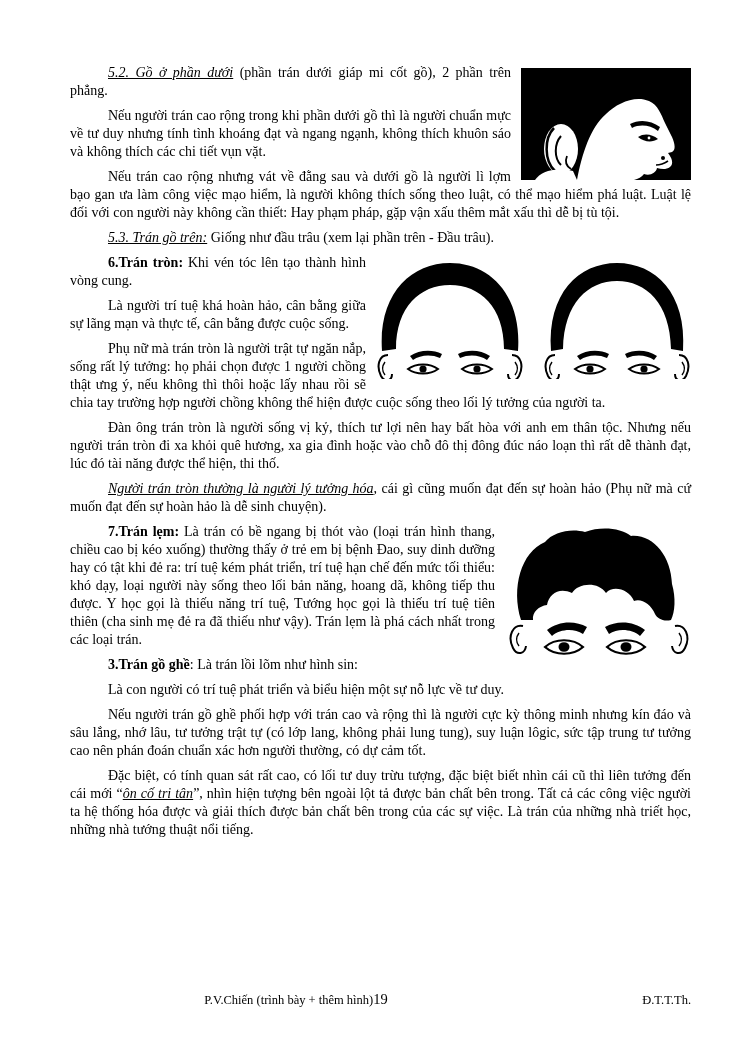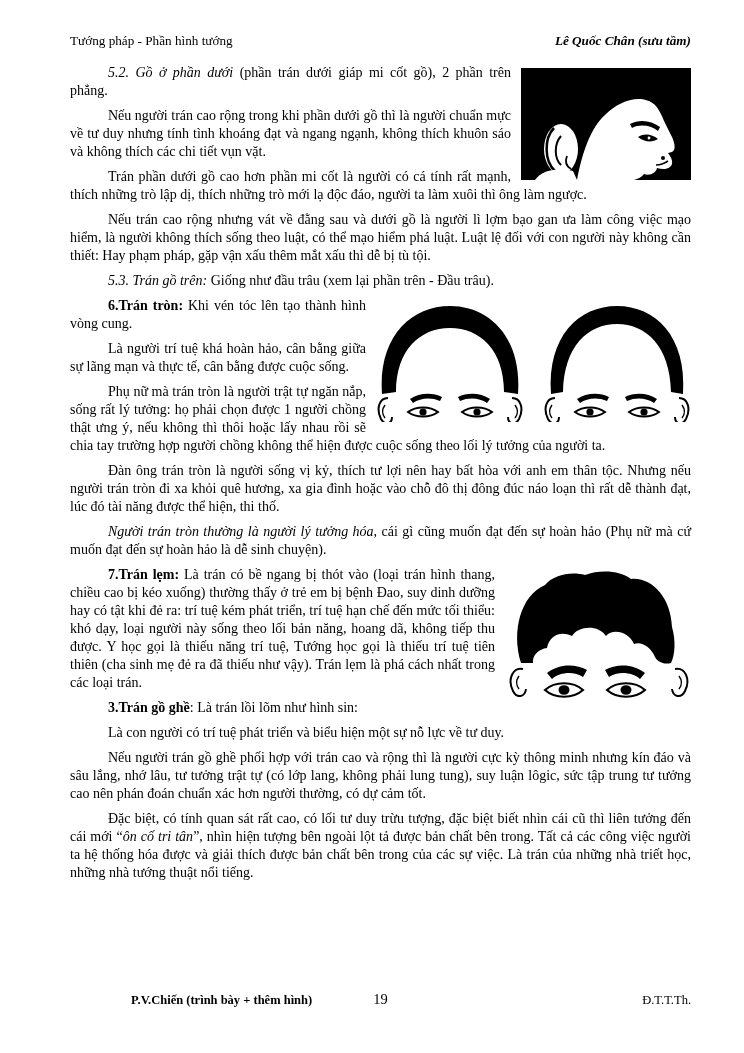--- a/index.html
+++ b/index.html
@@ -20,45 +20,41 @@
     font-size: 13.2px; line-height: 16px;
   }
   .header .h-right { font-weight: 700; font-style: italic; }
   .body-text {
     position: absolute;
     top: 64px; left: 70px; width: 621px;
     font-size: 14px; line-height: 18px;
     text-align: justify;
   }
   .body-text p { margin: 0 0 7px 0; text-indent: 38px; }
-  .it { font-style: italic; }
+  .it { font-style: italic; text-decoration: underline; }
   .bd { font-weight: 700; }
   .fig { display: block; }
   .fig1 { float: right; width: 170px; height: 112px; margin: 4px 0 5px 10px; }
   .fig2 { float: right; width: 315px; height: 120px; margin: 5px 0 8px 10px; clear: right; }
   .fig3 { float: right; width: 184px; height: 130px; margin: 3px 0 6px 12px; clear: right; }
   .footer {
     position: absolute;
     top: 991px; left: 70px; width: 621px;
     display: flex; align-items: baseline;
     font-size: 12.5px;
   }
-  .footer .f-left  { flex: 1; text-align: center; font-weight: bold; }
+  .footer .f-left  { flex: 1; text-align: right; }
   .footer .f-center{ flex: 0 0 auto; font-size: 14.5px; }
   .footer .f-right { flex: 1; text-align: right; }
 </style>
 </head>
 <body>
 
 <div class="page">
 
-  <div class="header">
-    <span class="h-left">Tướng pháp - Phần hình tướng</span>
-    <span class="h-right">Lê Quốc Chân (sưu tầm)</span>
-  </div>
 
   <div class="body-text">
 
     <svg class="fig fig1" viewBox="0 0 170 112" aria-hidden="true">
       <rect x="0" y="0" width="170" height="112" fill="#000"></rect>
       <path fill="#fff" d="M56,112 C61,86 69,60 85,46 C96,35 114,27 128,33 C137,37 140,46 144,55 L151,69 C154,76 155,82 151,84 L147,85 C151,90 153,96 149,99 C145,102 140,101 136,100 C135,105 129,108 123,106 C121,109 117,111 113,112 Z"></path>
       <path fill="#000" d="M109,56 C118,51 130,52 139,59 L137,63 C129,57 119,56 111,60 Z"></path>
       <path fill="#000" d="M117,69 C123,65 131,66 137,71 C131,75 123,74 117,69 Z"></path>
       <circle cx="128" cy="70" r="1.4" fill="#fff"></circle>
       <circle cx="142" cy="90" r="2" fill="#000"></circle>
@@ -67,21 +63,20 @@
       <path d="M33,60 C23,70 23,93 34,103" stroke="#000" stroke-width="2.5" fill="none"></path>
       <path d="M40,68 C33,76 33,90 40,97" stroke="#000" stroke-width="2" fill="none"></path>
       <path d="M46,88 C44,93 45,98 50,101" stroke="#000" stroke-width="1.8" fill="none"></path>
       <path fill="#fff" d="M14,112 C20,103 34,99 52,103 L56,112 Z"></path>
     </svg>
 
     <p>
       <span class="it">5.2. Gồ ở phần dưới</span><span> (phần trán dưới giáp mi cốt gồ), 2 phần trên phẳng.</span>
     </p>
     <p>Nếu người trán cao rộng trong khi phần dưới gồ thì là người chuẩn mực về tư duy nhưng tính tình khoáng đạt và ngang ngạnh, không thích khuôn sáo và không thích các chi tiết vụn vặt.</p>
-    <p>Trán phần dưới gồ cao hơn phần mi cốt là người có cá tính rất mạnh, thích những trò lập dị, thích những trò mới lạ độc đáo, người ta làm xuôi thì ông làm ngược.</p>
     <p>Nếu trán cao rộng nhưng vát về đằng sau và dưới gồ là người lì lợm bạo gan ưa làm công việc mạo hiểm, là người không thích sống theo luật, có thể mạo hiểm phá luật. Luật lệ đối với con người này không cần thiết: Hay phạm pháp, gặp vận xấu thêm mắt xấu thì dễ bị tù tội.</p>
     <p>
       <span class="it">5.3. Trán gồ trên:</span><span> Giống như đầu trâu (xem lại phần trên - Đầu trâu).</span>
     </p>
 
     <svg class="fig fig2" viewBox="0 0 315 120" aria-hidden="true">
       <g>
         <path fill="#000" d="M6,92 C2,36 34,4 74,4 C114,4 146,36 142,92 L128,90 C128,48 104,26 74,26 C44,26 20,48 20,90 Z"></path>
         <path fill="#000" d="M34,97 C43,91 56,90 66,95 L64,99 C55,95 44,96 37,101 Z"></path>
         <path fill="#000" d="M82,95 C92,90 105,91 114,97 L111,101 C104,96 93,95 84,99 Z"></path>

